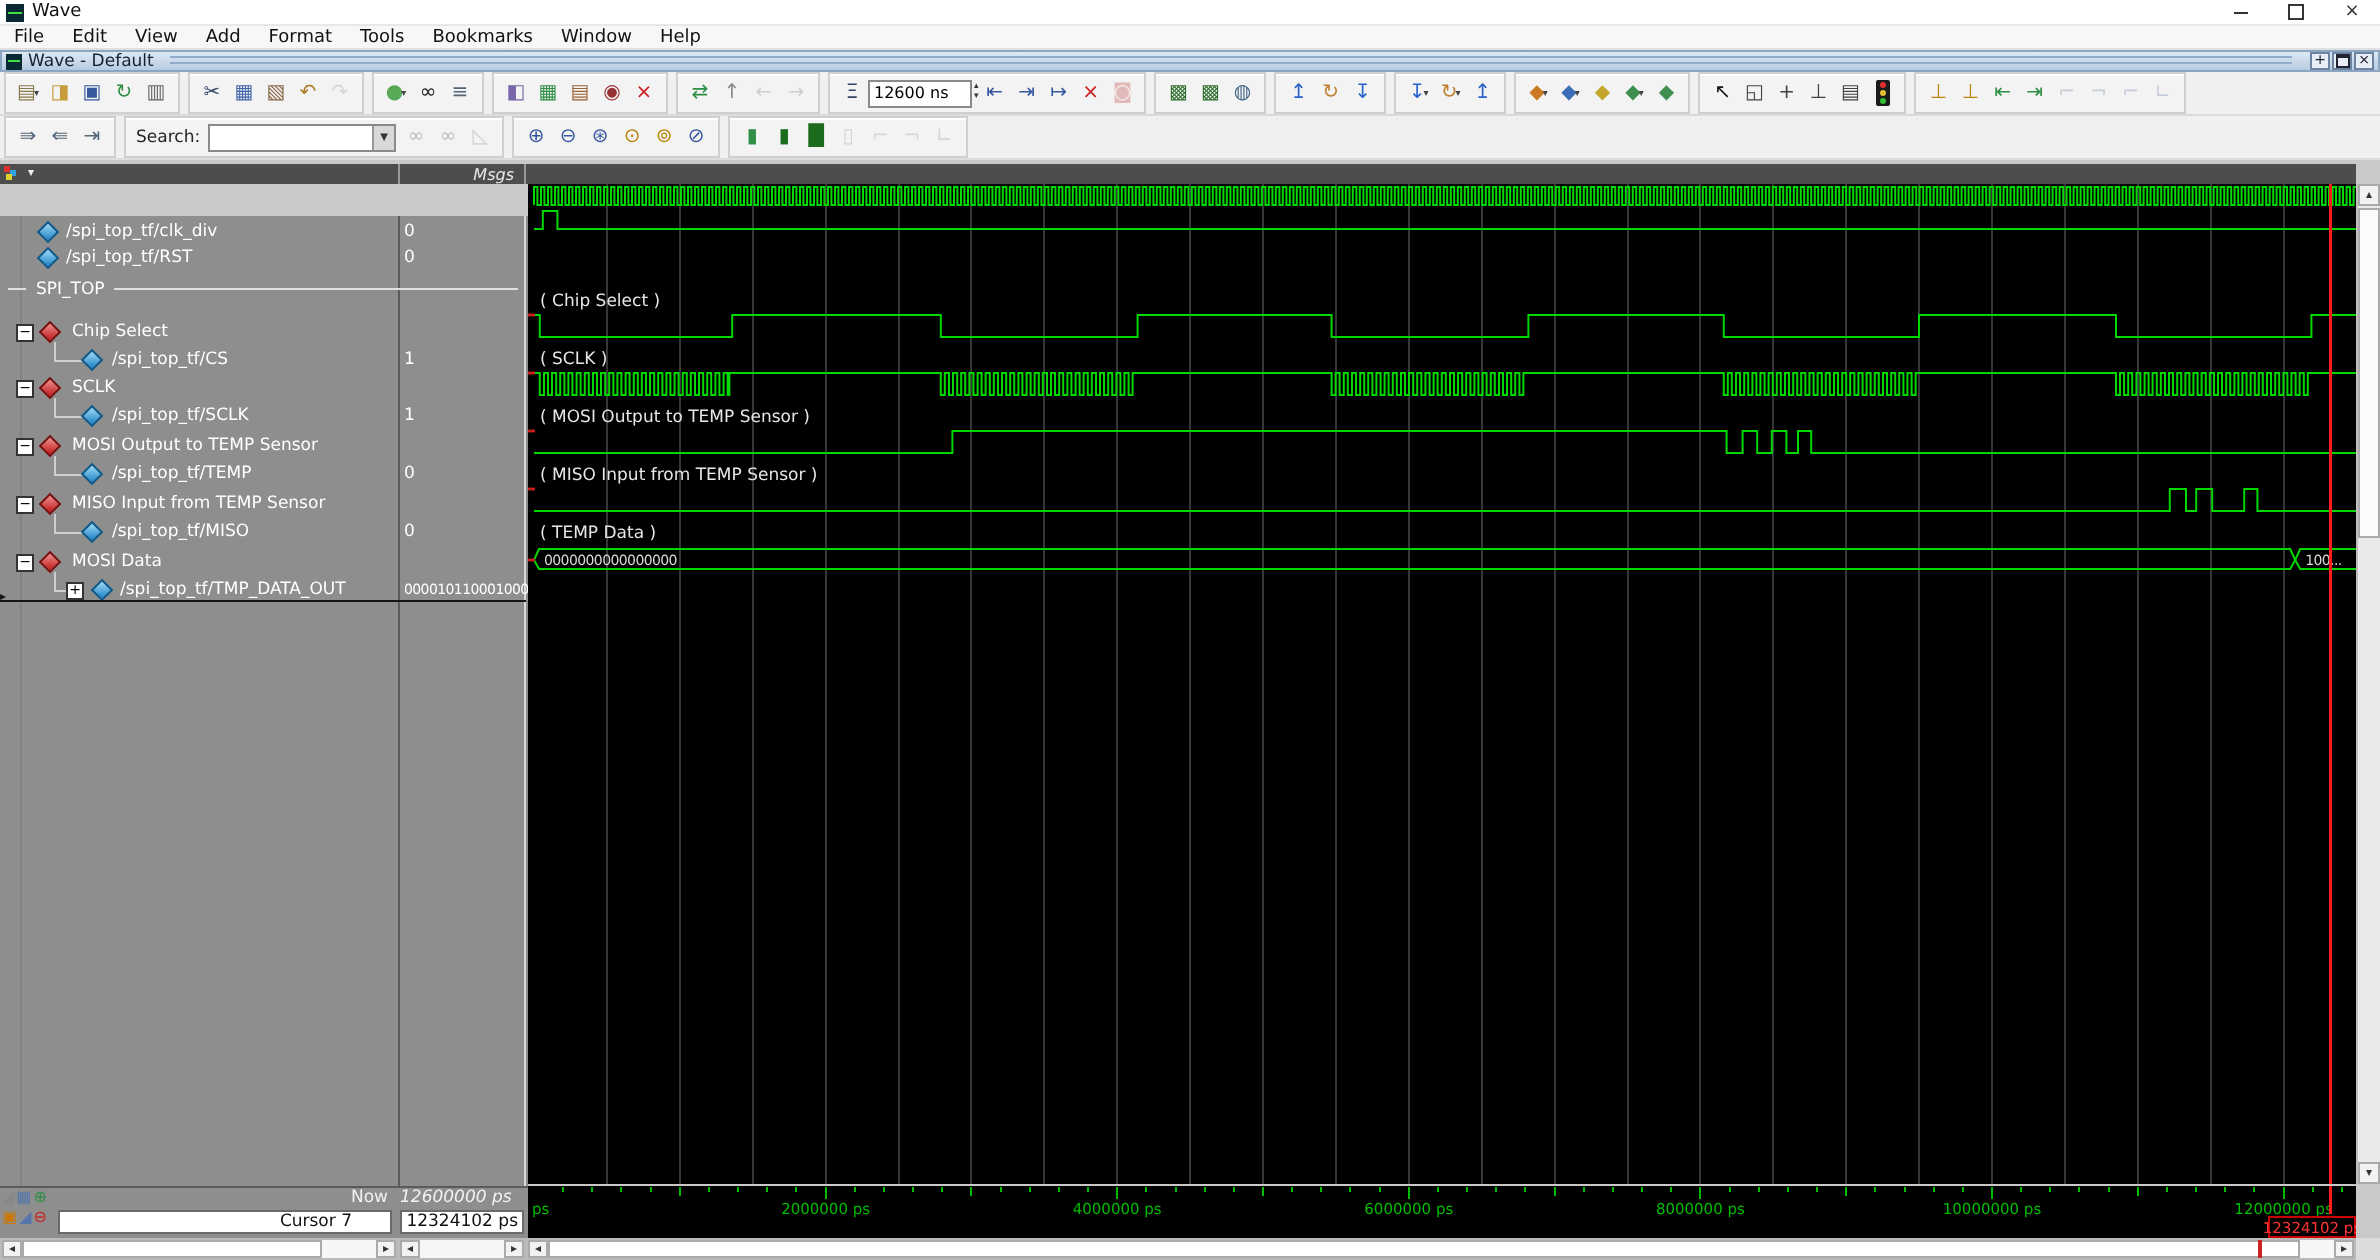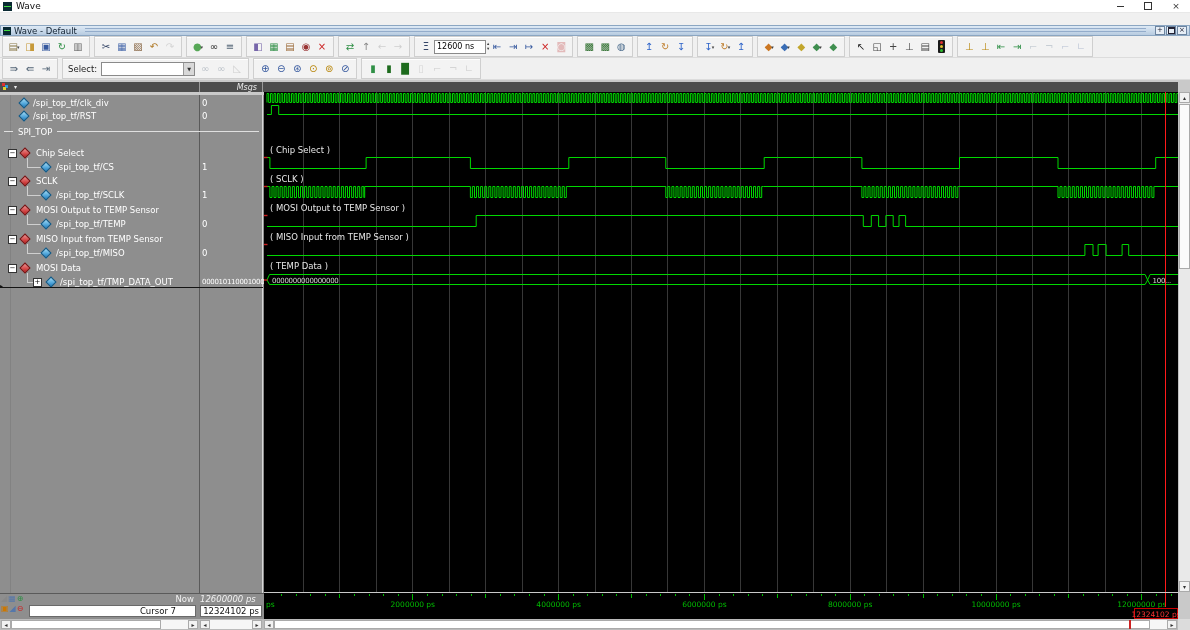--- a/index.html
+++ b/index.html
@@ -44,21 +44,21 @@
   .col-header{position:absolute;left:0;top:2px;width:1178px;height:10px;background:#4d4d4d;font-style:italic;}
   .sig-icon{position:absolute;left:2px;top:1px;width:9px;height:8px;}
   .sig-icon i{position:absolute;width:3px;height:3px;}
   .sig-icon .c1{left:0;top:0;background:#e03030;}
   .sig-icon .c2{left:3px;top:2px;background:#30a0e0;}
   .sig-icon .c3{left:1px;top:4px;background:#e0d030;}
   .col-caret{position:absolute;left:14px;top:1px;font-size:6px;color:#eee;}
   .msgs-label{position:absolute;left:200px;width:57px;top:1px;text-align:right;font-size:8px;color:#e8e8e8;}
   .hdr-sep{position:absolute;top:0;width:1px;height:10px;background:#9a9a9a;}
   
-  .rows{position:absolute;left:0;top:15px;width:264px;height:500px;background:#8e8e8e;overflow:hidden;}
+  .rows{position:absolute;left:0;top:28px;width:264px;height:500px;background:#8e8e8e;overflow:hidden;}
   .vsep{position:absolute;left:199px;top:0;width:1px;height:100%;background:#5a5a5a;}
   .vsep2{position:absolute;left:262px;top:0;width:1px;height:100%;background:#d8d8d8;}
   .lstrip{position:absolute;left:10px;top:0;width:1px;height:100%;background:#828282;}
   .srow{position:absolute;left:0;width:263px;height:13px;}
   .nm{position:absolute;top:2px;font-size:8.5px;color:#ffffff;white-space:nowrap;}
   .val{position:absolute;left:202px;top:2px;font-size:8.5px;color:#ffffff;white-space:nowrap;}
   .val.long{font-size:7px;letter-spacing:-0.3px;top:3px;}
   .dia{position:absolute;top:3px;width:6px;height:6px;transform:rotate(45deg);}
   .dia.blue{background:linear-gradient(135deg,#9fdcf8,#1b7fc4);border:1px solid #0e5a8a;}
   .dia.red{background:linear-gradient(135deg,#f09090,#c01818);border:1px solid #7a0f0f;}
@@ -111,20 +111,31 @@
       <span class="wb">
           <span class="min-glyph"></span>
         </span>
       <span class="wb">
           <span class="rest-glyph"></span>
         </span>
       <span class="wb">×</span>
     </span>
   </div>
 
+  <div class="menubar" id="menubar">
+      <span class="menu-item">File</span>
+      <span class="menu-item">Edit</span>
+      <span class="menu-item">View</span>
+      <span class="menu-item">Add</span>
+      <span class="menu-item">Format</span>
+      <span class="menu-item">Tools</span>
+      <span class="menu-item">Bookmarks</span>
+      <span class="menu-item">Window</span>
+      <span class="menu-item">Help</span>
+    </div>
 
   <div class="pane-header">
     <span class="pane-icon"></span>
     <span class="pane-title">Wave - Default</span>
     <span class="stripes"></span>
     <span class="pane-btns">
       <span class="pb">+</span>
       <span class="pb"><span class="dock-glyph"></span></span>
       <span class="pb">×</span>
     </span>
@@ -346,21 +357,21 @@
           <span style="color:#556677">⇛</span>
         </span>
         <span class="tbtn">
           <span style="color:#556677">⇚</span>
         </span>
         <span class="tbtn">
           <span style="color:#556677">⇥</span>
         </span>
       </div>
       <div class="tb-group">
-        <span class="tblabel">Select:</span>
+        <span class="tblabel">Search:</span>
         <span class="combo">
           <span class="cbtn">▼</span>
         </span>
         <span class="tbtn dis">
           <span style="color:#667788">∞</span>
         </span>
         <span class="tbtn dis">
           <span style="color:#667788">∞</span>
         </span>
         <span class="tbtn dis">

